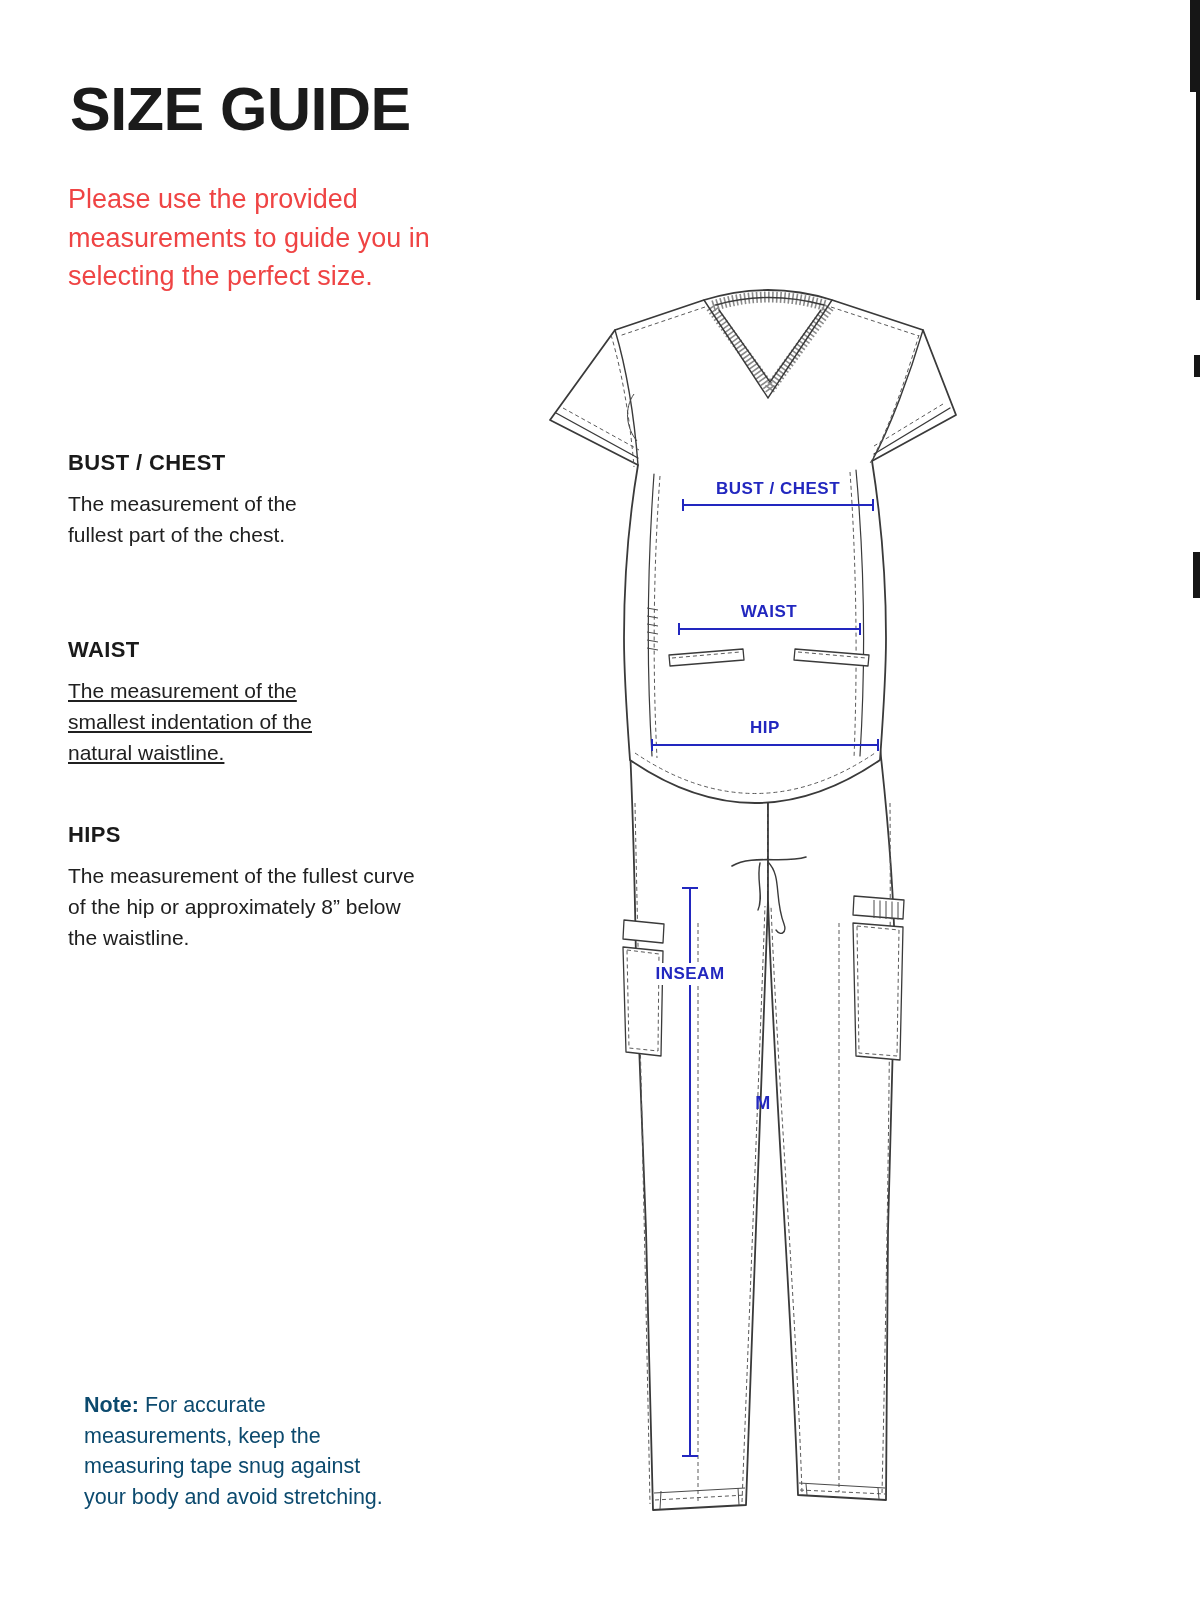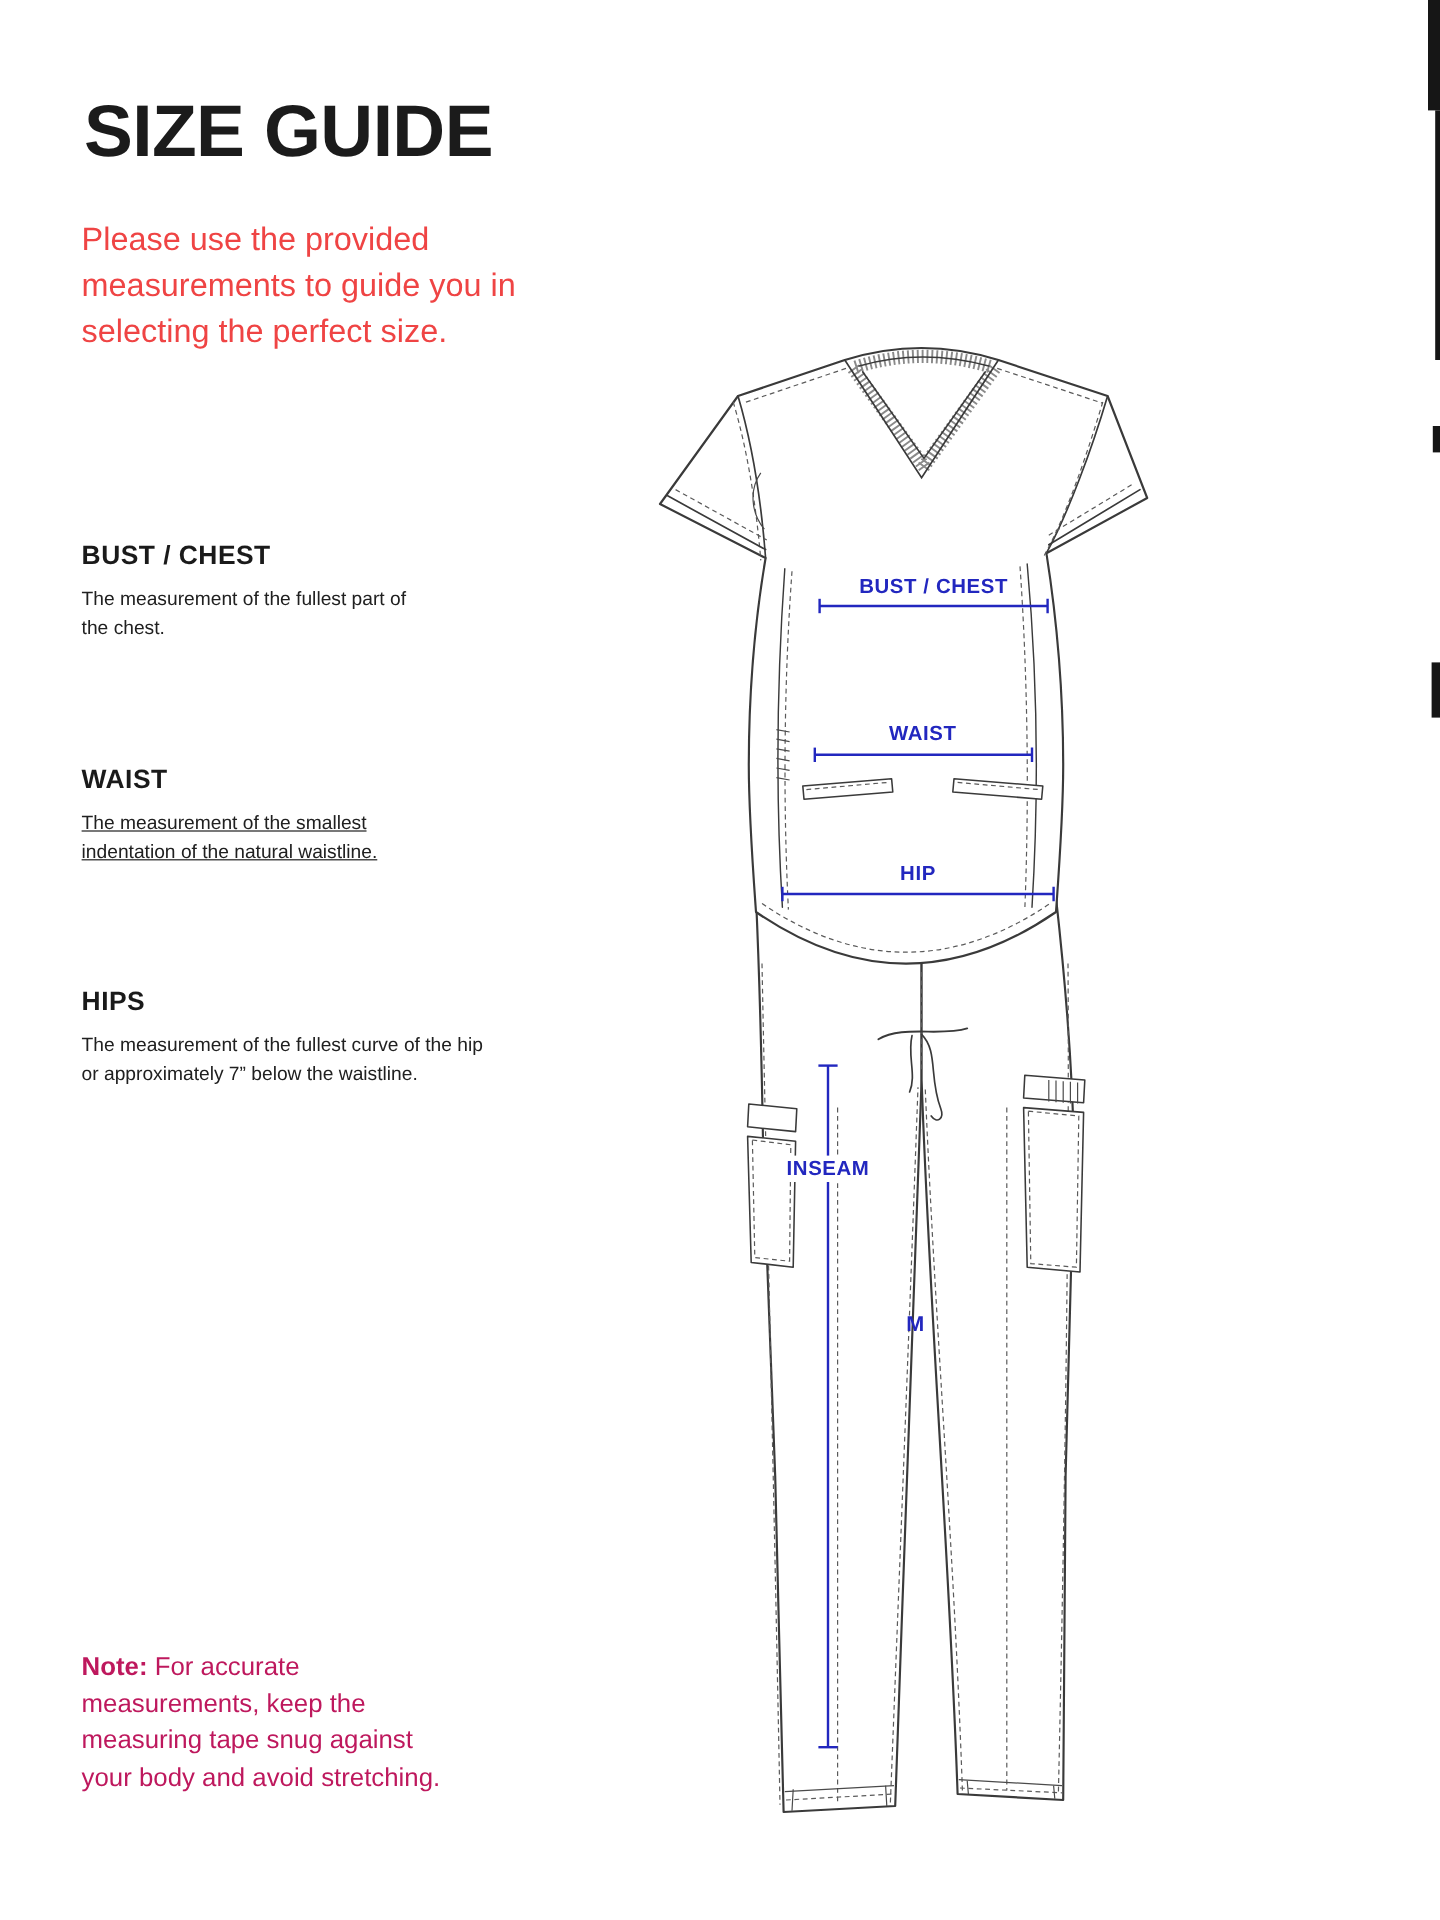--- a/index.html
+++ b/index.html
@@ -13,24 +13,24 @@
   }
   .intro {
     position:absolute; left:68px; top:180px; width:440px; margin:0;
     font-size:27px; line-height:1.43; color:#ef4444;
   }
   .section { position:absolute; left:68px; }
   .section h3 {
     margin:0 0 12px 0; font-size:22px; font-weight:700;
     letter-spacing:0.4px; color:#1a1a1a;
   }
-  .section p { margin:0; font-size:16px; line-height:1.48; color:#202020; }
+  .section p { margin:0; font-size:21px; line-height:1.48; color:#202020; }
   .note {
-    position:absolute; left:68px; top:1374px; width:312px; margin:0;
-    font-size:21.5px; line-height:1.42; color:#be185d;
+    position:absolute; left:68px; top:1374px; width:312px; margin:16px;
+    font-size:21.5px; line-height:1.42; color:#0c4a6e;
   }
   .note strong { font-weight:700; }
   .diagram { position:absolute; left:538px; top:278px; width:430px; height:1250px; }
 
   
   .outline { fill:#ffffff; stroke:#3a3a3a; stroke-width:1.8; stroke-linejoin:round; }
   .ln   { fill:none; stroke:#3a3a3a; stroke-width:1.4; stroke-linecap:round; }
   .thin { fill:none; stroke:#4a4a4a; stroke-width:1; }
   .dash { fill:none; stroke:#5a5a5a; stroke-width:1; stroke-dasharray:4 3; }
   .rib  { fill:none; stroke:#8a8a8a; stroke-width:11; stroke-dasharray:1.6 2.4; }
@@ -55,21 +55,21 @@
     <p style="width:272px;">The measurement of the fullest part of the chest.</p>
   </div>
 
   <div class="section" style="top:637px;">
     <h3>WAIST</h3>
     <p style="width:302px;text-decoration:underline;">The measurement of the smallest indentation of the natural waistline.</p>
   </div>
 
   <div class="section" style="top:822px;">
     <h3>HIPS</h3>
-    <p style="width:348px;">The measurement of the fullest curve of the hip or approximately 7” below the waistline.</p>
+    <p style="width:348px;">The measurement of the fullest curve of the hip or approximately 8” below the waistline.</p>
   </div>
 
 
   <p class="note"><strong>Note:</strong> <span>For accurate measurements, keep the measuring tape snug against your body and avoid stretching.</span></p>
 
   <div class="diagram">
     <svg width="430" height="1250" viewBox="0 0 430 1250">
 
       <g>
         <path class="outline" d="M92,470 C96,560 97,620 98,682 C101,775 105,870 108,952 C110,1045 113,1140 115,1232 L208,1227 C215,1025 223,822 230,622 L230,470 Z"></path>

